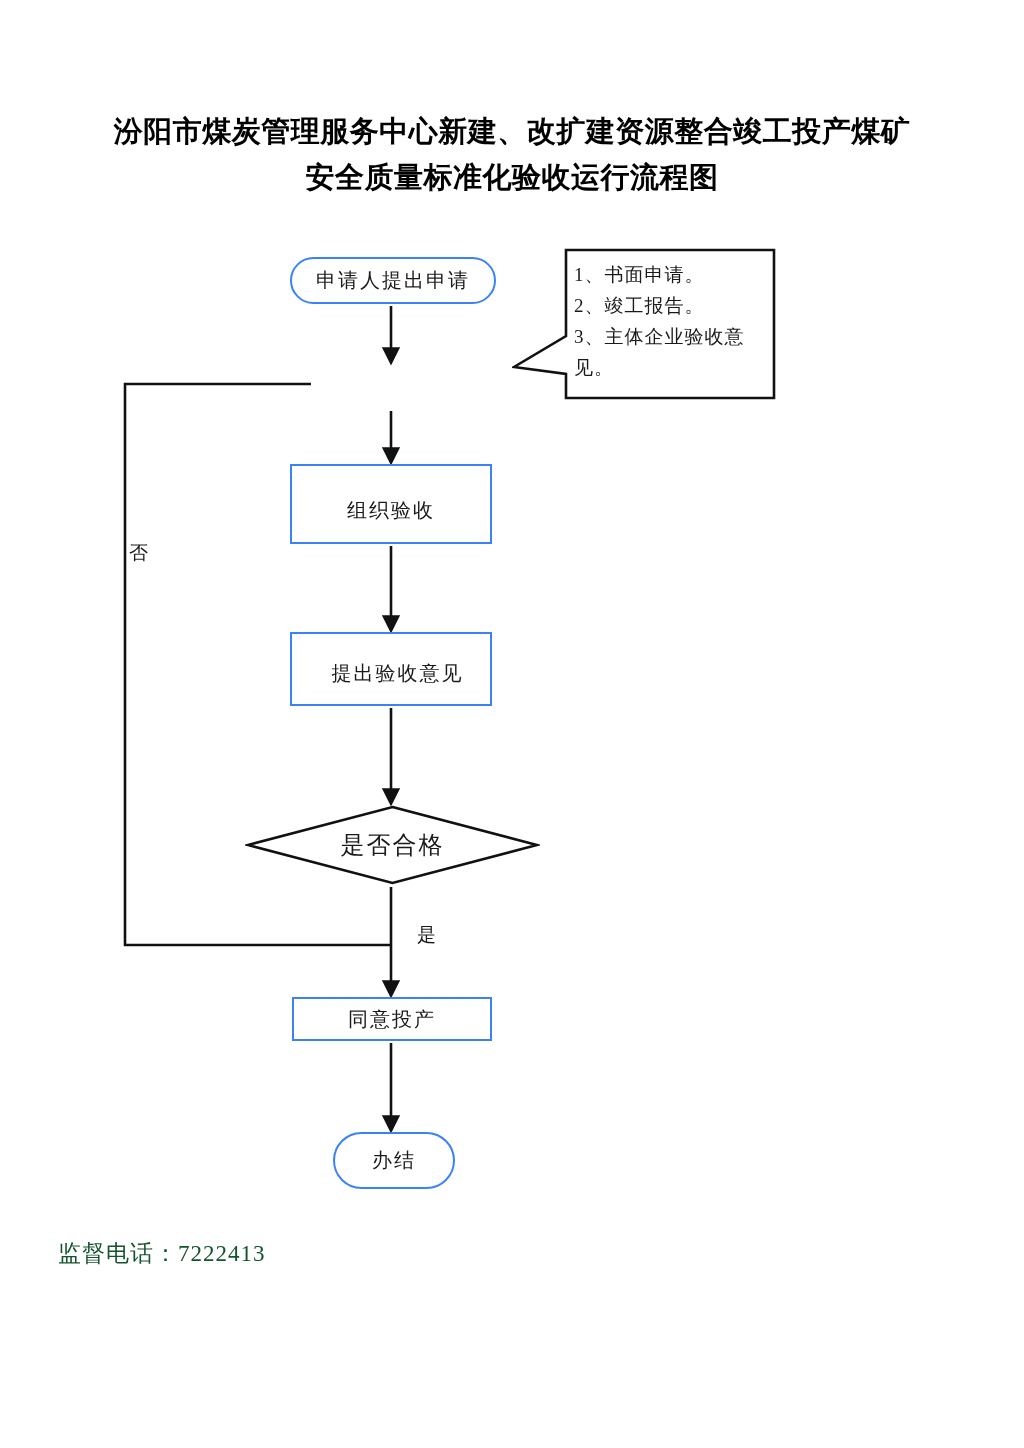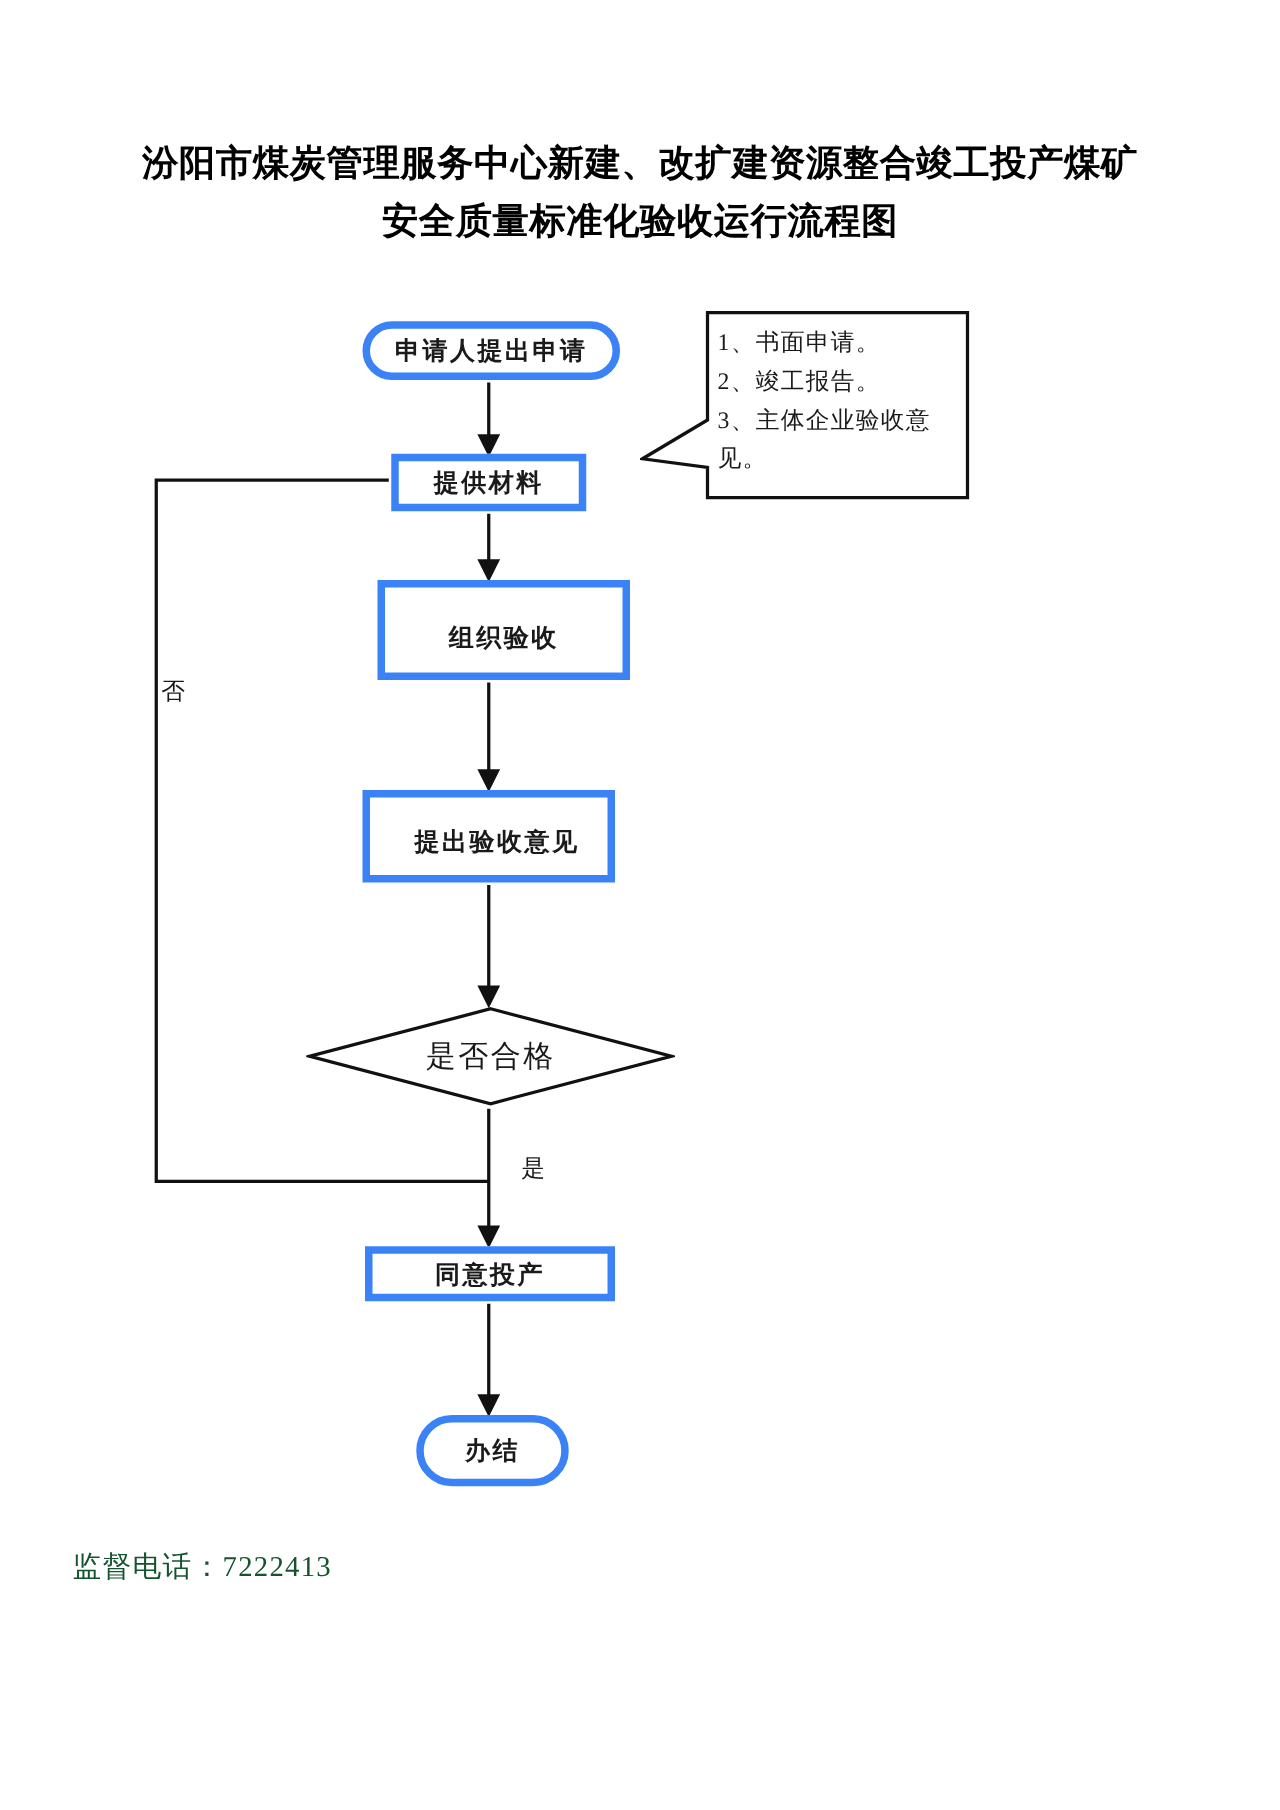--- a/index.html
+++ b/index.html
@@ -28,38 +28,37 @@
     font-size: 29px;
     font-weight: bold;
     line-height: 46px;
     letter-spacing: 0.5px;
   }
   #title .tline { display: block; }
   
   .node {
     position: absolute;
     box-sizing: border-box;
-    border: 6px solid #3b82f6;
+    border: 2px solid #3b82f6;
     background: #ffffff;
     display: flex;
     align-items: center;
     justify-content: center;
     font-size: 20px;
     letter-spacing: 2px;
     color: #1a1a1a;
-    font-weight: bold;
   }
   .node.terminator { border-radius: 999px; }
   .node.process { border-radius: 0; }
   .node-label { white-space: nowrap; }
 
   
   #node-start   { left: 290px; top: 257px; width: 206px; height: 47px; }
   #node-provide { left: 313px; top: 363px; width: 156px; height: 46px; }
-  #node-organize{ left: 302px; top: 464px; width: 202px; height: 80px; }
+  #node-organize{ left: 290px; top: 464px; width: 202px; height: 80px; }
   #node-opinion { left: 290px; top: 632px; width: 202px; height: 74px; padding-left: 13px; }
   #node-approve { left: 292px; top: 997px; width: 200px; height: 44px; }
   #node-end     { left: 333px; top: 1132px; width: 122px; height: 57px; }
 
   #node-organize .node-label { position: relative; top: 6px; }
   #node-opinion  .node-label { position: relative; top: 4px; }
 
   
   #node-decision {
     position: absolute;
@@ -160,23 +159,20 @@
       <line x1="391" y1="1043" x2="391" y2="1129" marker-end="url(#arrow)"></line>
 
       <polyline points="391,945 125,945 125,384 311,384"></polyline>
     </g>
   </svg>
 
   <div class="node terminator" id="node-start">
     <span class="node-label">申请人提出申请</span>
   </div>
 
-  <div class="node process" id="node-provide">
-    <span class="node-label">提供材料</span>
-  </div>
 
   <div class="node process" id="node-organize">
     <span class="node-label">组织验收</span>
   </div>
 
   <div class="node process" id="node-opinion">
     <span class="node-label">提出验收意见</span>
   </div>
 
   <div id="node-decision">

